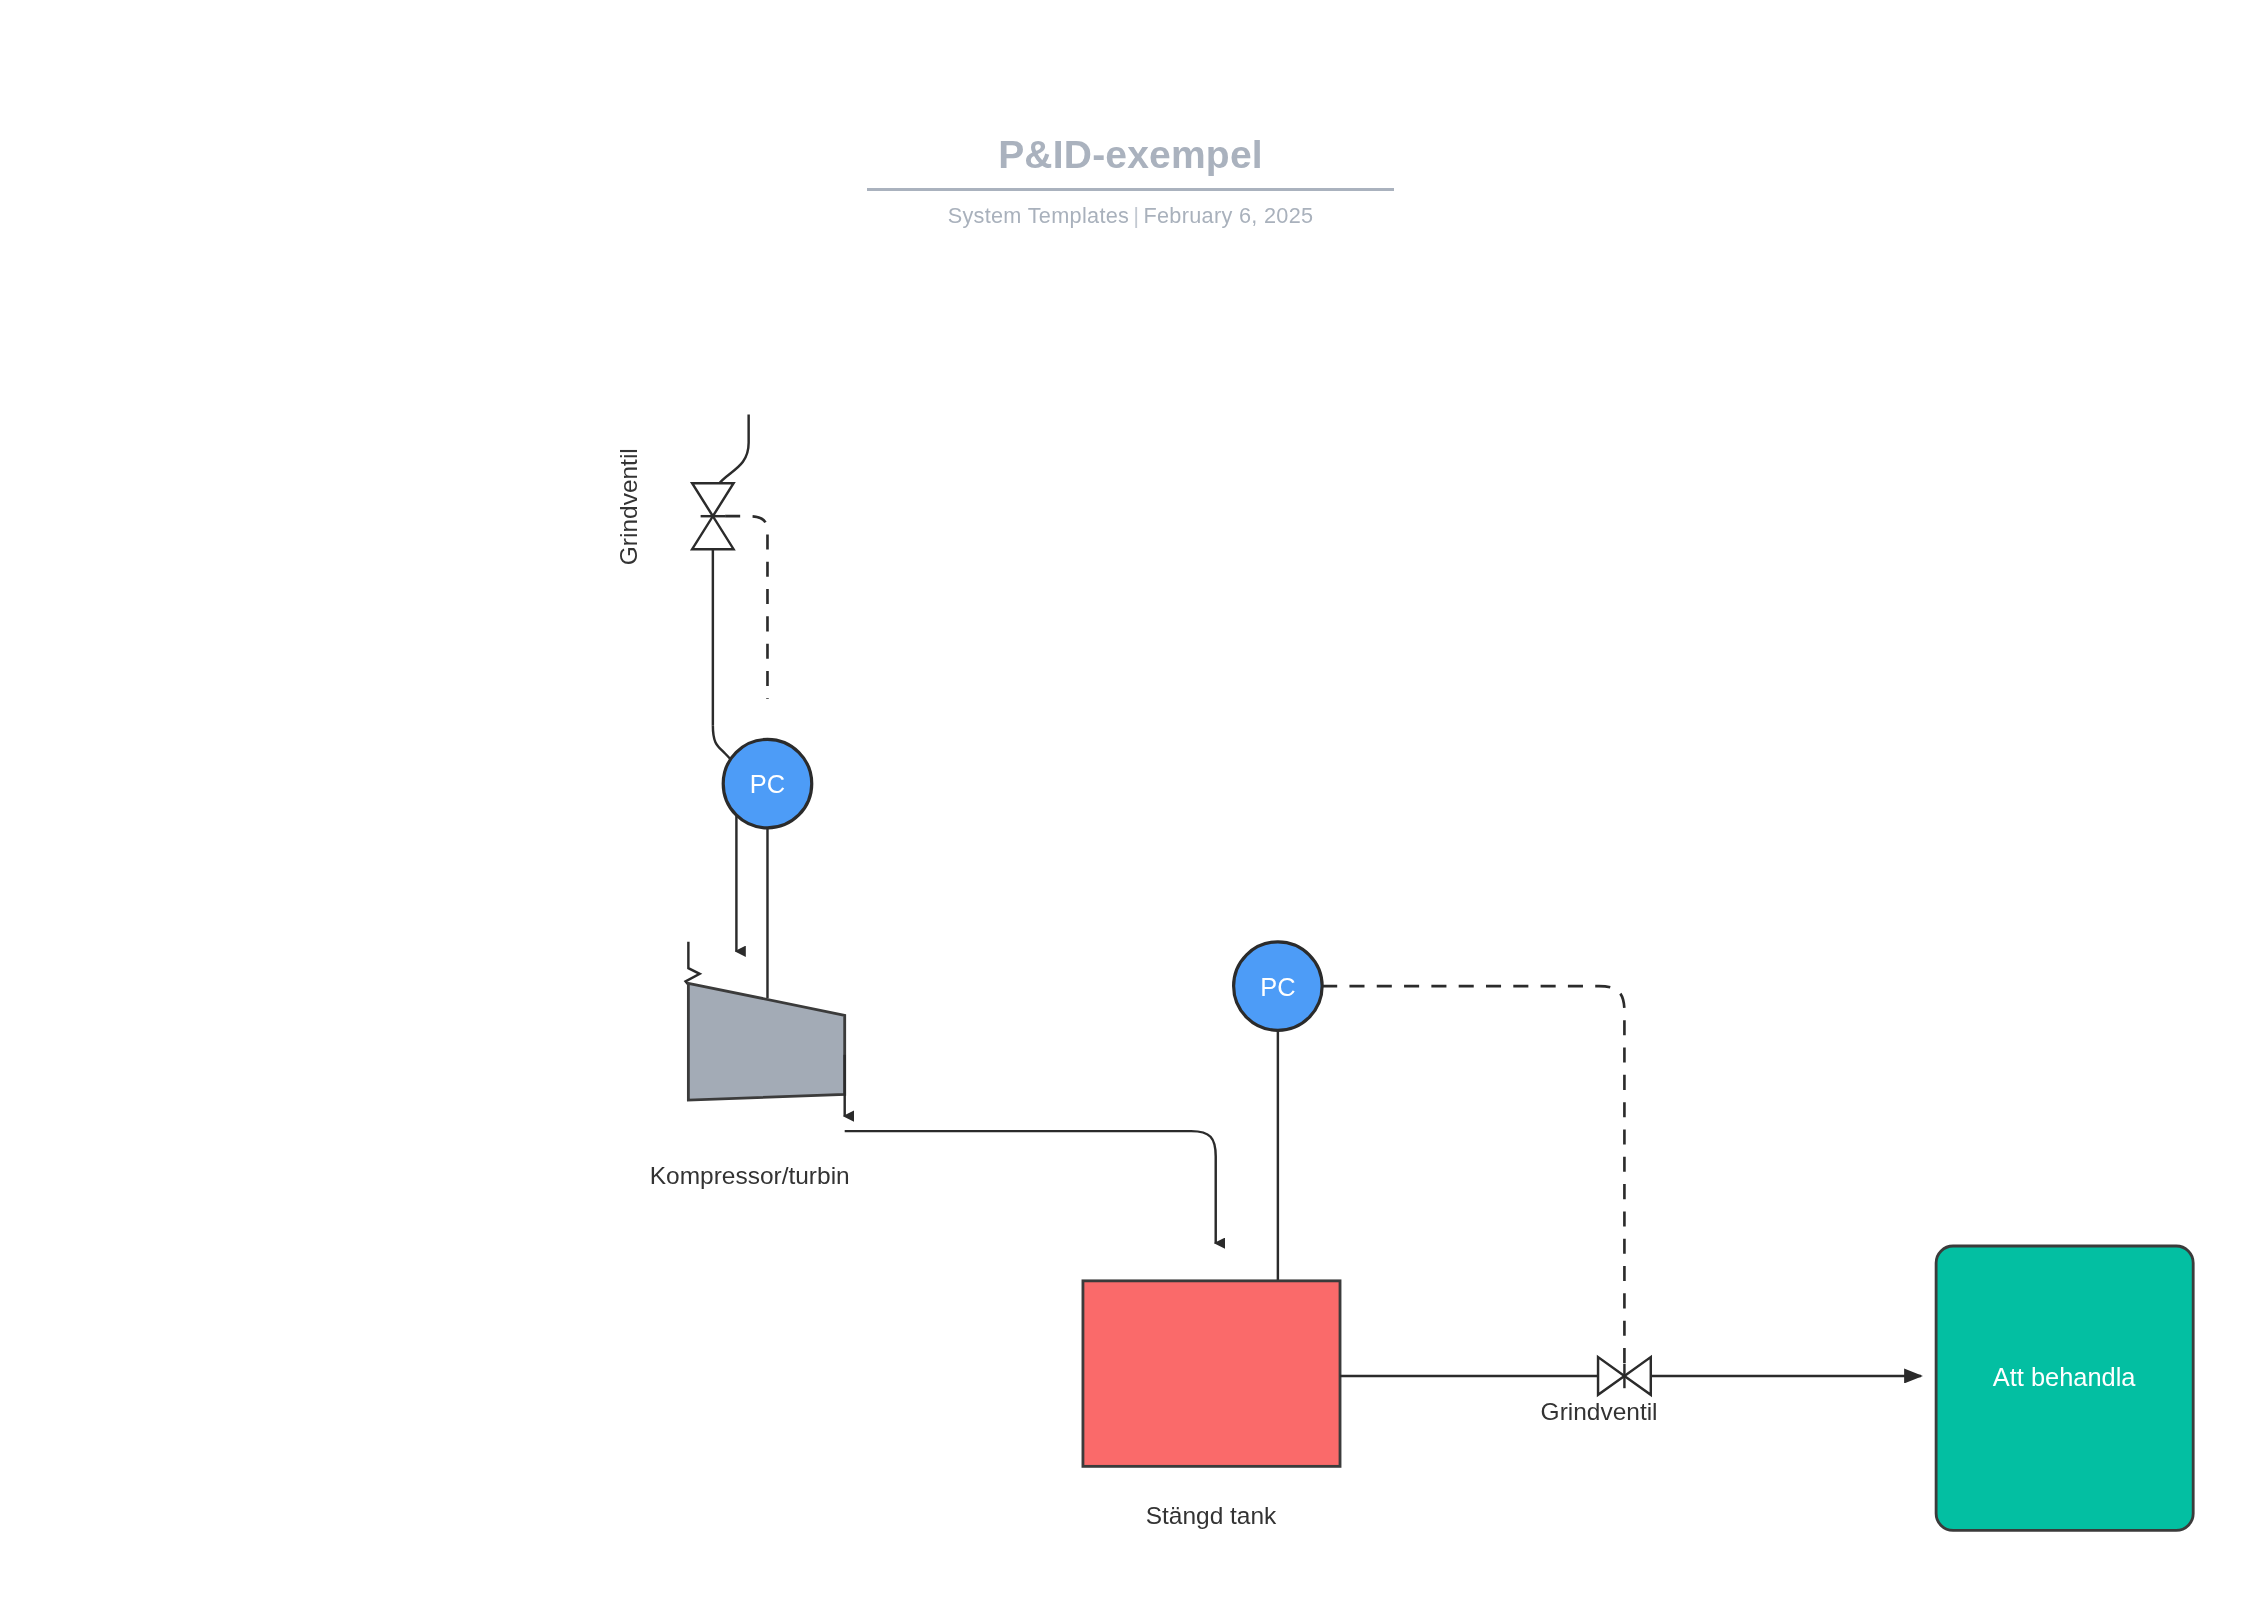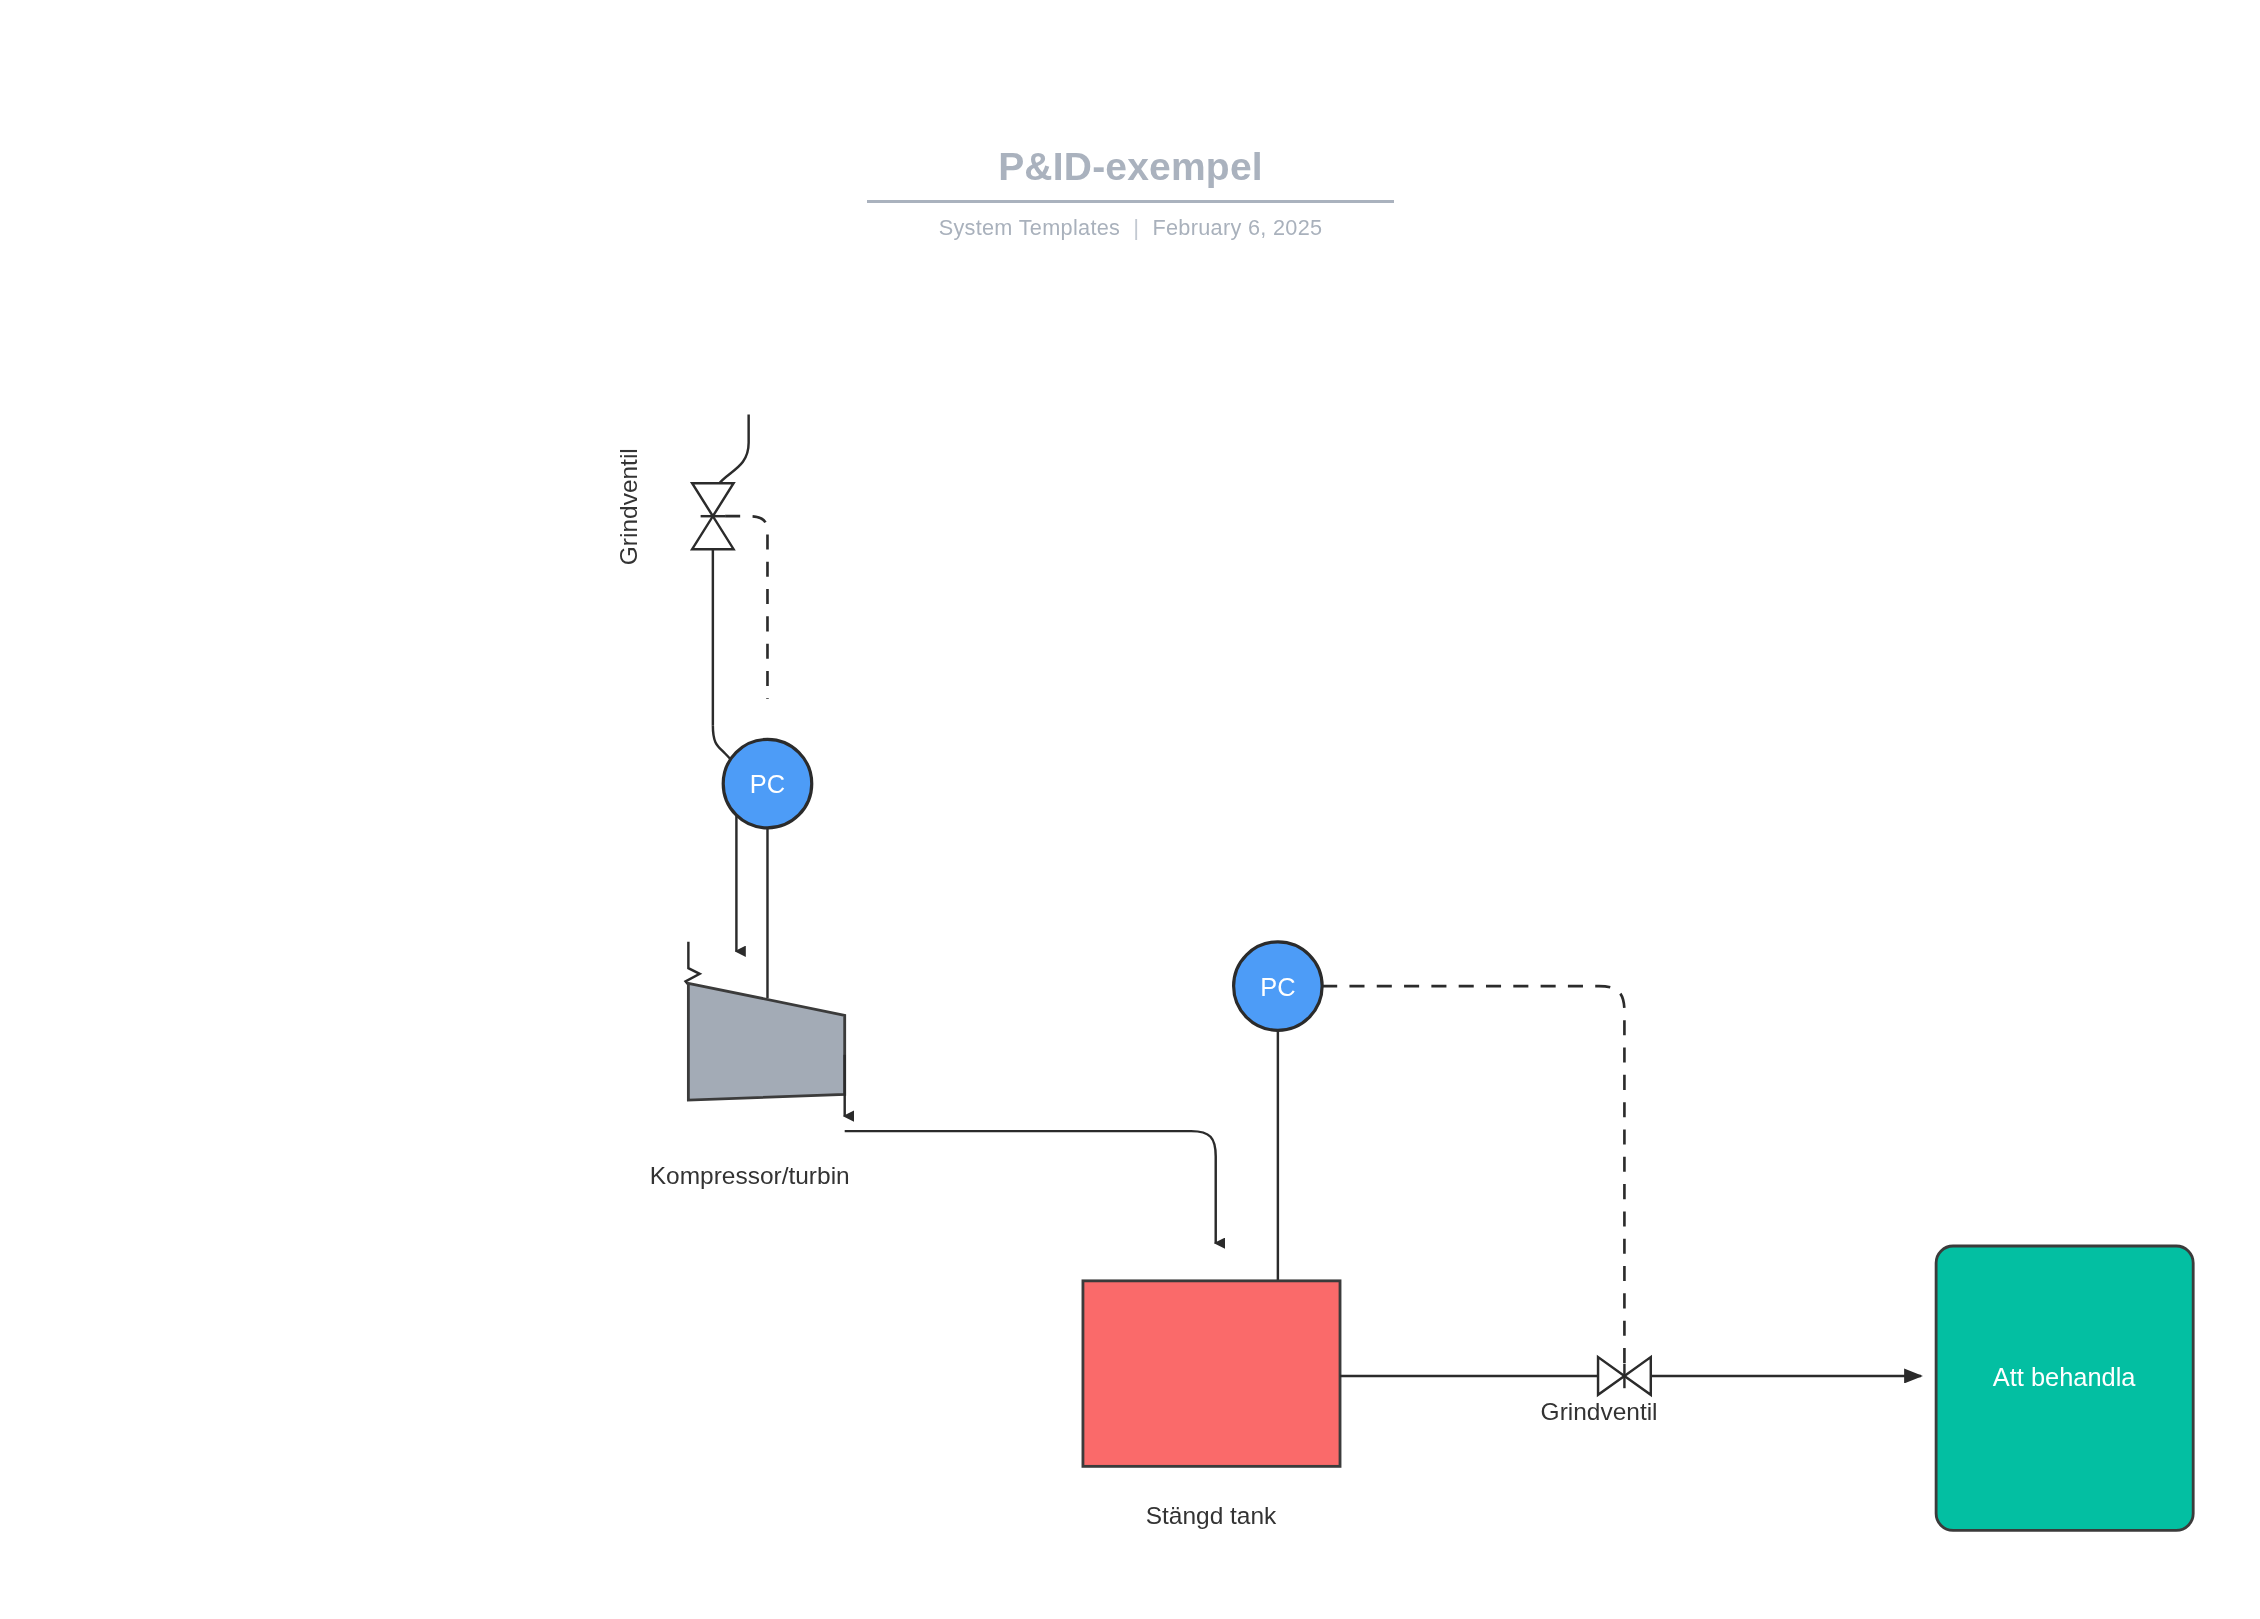--- a/index.html
+++ b/index.html
@@ -18,21 +18,21 @@
     position: relative;
     width: 2261px;
     height: 1620px;
     background: #ffffff;
   }
 
   
   #doc-header {
     position: absolute;
     left: 0;
-    top: 144px;
+    top: 132px;
     width: 2261px;
     text-align: center;
     pointer-events: none;
   }
   #doc-title {
     font-size: 39px;
     font-weight: bold;
     color: #aab2be;
     letter-spacing: 0.2px;
     line-height: 45px;
@@ -47,21 +47,21 @@
   }
   #doc-subline {
     margin-top: 12.2px;
     font-size: 21.7px;
     color: #a9b1bc;
     line-height: 26px;
     letter-spacing: 0.3px;
     display: flex;
     justify-content: center;
     align-items: center;
-    gap: 13px;
+    gap: 4px;
   }
   #doc-subline .sep {
     color: #c3c9d2;
     font-size: 22.6px;
   }
 
   
   #diagram-surface {
     position: absolute;
     left: 0;

